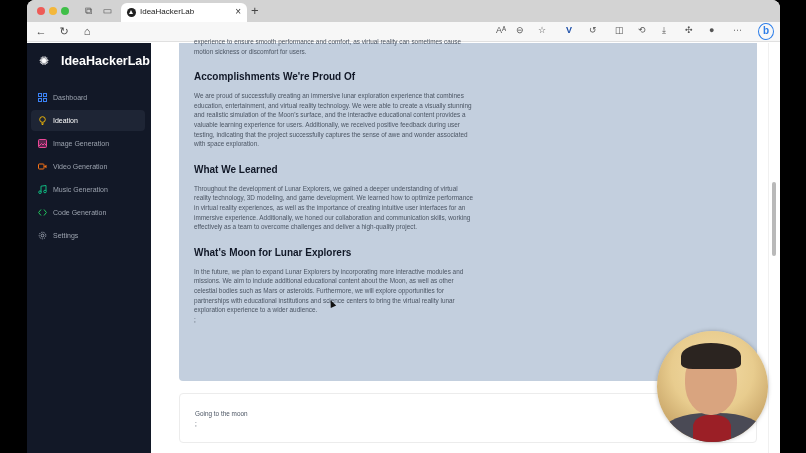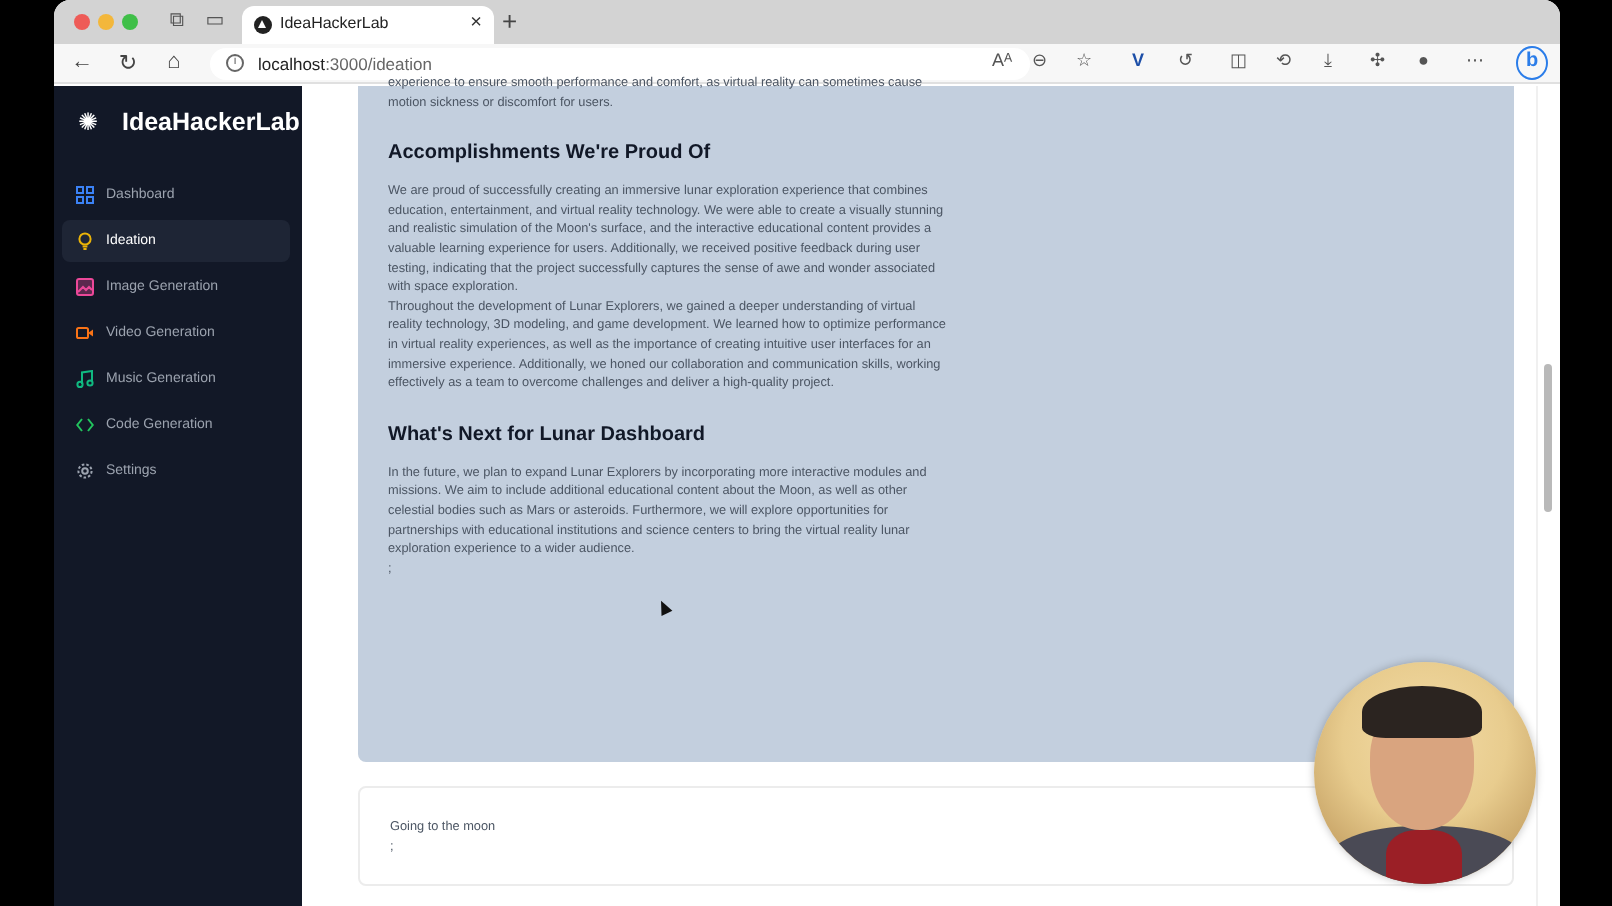--- a/index.html
+++ b/index.html
@@ -74,24 +74,20 @@
         <span class="tab-title">IdeaHackerLab</span>
         <span class="tab-close">×</span>
       </div>
       <span class="new-tab">+</span>
     </div>
 
     <div class="toolbar">
       <span class="nav-btn" style="left:7px">←</span>
       <span class="nav-btn" style="left:30px">↻</span>
       <span class="nav-btn" style="left:53px">⌂</span>
-      <div class="omnibox">
-        <span class="info-icon">i</span>
-        <span class="url"><span>localhost</span><span class="path">:3000/ideation</span></span>
-      </div>
       <span class="tb-icon" style="left:469px">Aᴬ</span>
       <span class="tb-icon" style="left:489px">⊖</span>
       <span class="tb-icon" style="left:511px">☆</span>
       <span class="tb-icon" style="left:539px; color:#1d4fa8; font-weight:bold">V</span>
       <span class="tb-icon" style="left:562px">↺</span>
       <span class="tb-icon" style="left:588px">◫</span>
       <span class="tb-icon" style="left:611px">⟲</span>
       <span class="tb-icon" style="left:635px">⤓</span>
       <span class="tb-icon" style="left:658px">✣</span>
       <span class="tb-icon" style="left:682px">●</span>
@@ -175,22 +171,23 @@
           </div>
         </nav>
       </aside>
 
       <main class="main">
         <section class="result-card">
           <div class="result-inner">
             <p class="para">experience to ensure smooth performance and comfort, as virtual reality can sometimes cause motion sickness or discomfort for users.</p>
             <h2 class="heading">Accomplishments We're Proud Of</h2>
             <p class="para">We are proud of successfully creating an immersive lunar exploration experience that combines education, entertainment, and virtual reality technology. We were able to create a visually stunning and realistic simulation of the Moon's surface, and the interactive educational content provides a valuable learning experience for users. Additionally, we received positive feedback during user testing, indicating that the project successfully captures the sense of awe and wonder associated with space exploration.</p>
+            <h2 class="heading">What We Learned</h2>
             <p class="para">Throughout the development of Lunar Explorers, we gained a deeper understanding of virtual reality technology, 3D modeling, and game development. We learned how to optimize performance in virtual reality experiences, as well as the importance of creating intuitive user interfaces for an immersive experience. Additionally, we honed our collaboration and communication skills, working effectively as a team to overcome challenges and deliver a high-quality project.</p>
-            <h2 class="heading">What's Next for Lunar Dashboard</h2>
+            <h2 class="heading">What's Moon for Lunar Explorers</h2>
             <p class="para">In the future, we plan to expand Lunar Explorers by incorporating more interactive modules and missions. We aim to include additional educational content about the Moon, as well as other celestial bodies such as Mars or asteroids. Furthermore, we will explore opportunities for partnerships with educational institutions and science centers to bring the virtual reality lunar exploration experience to a wider audience.</p>
             <p class="para">;</p>
           </div>
         </section>
 
         <section class="input-card">
           <div class="input-text">
             <div>Going to the moon</div>
             <div>;</div>
           </div>

